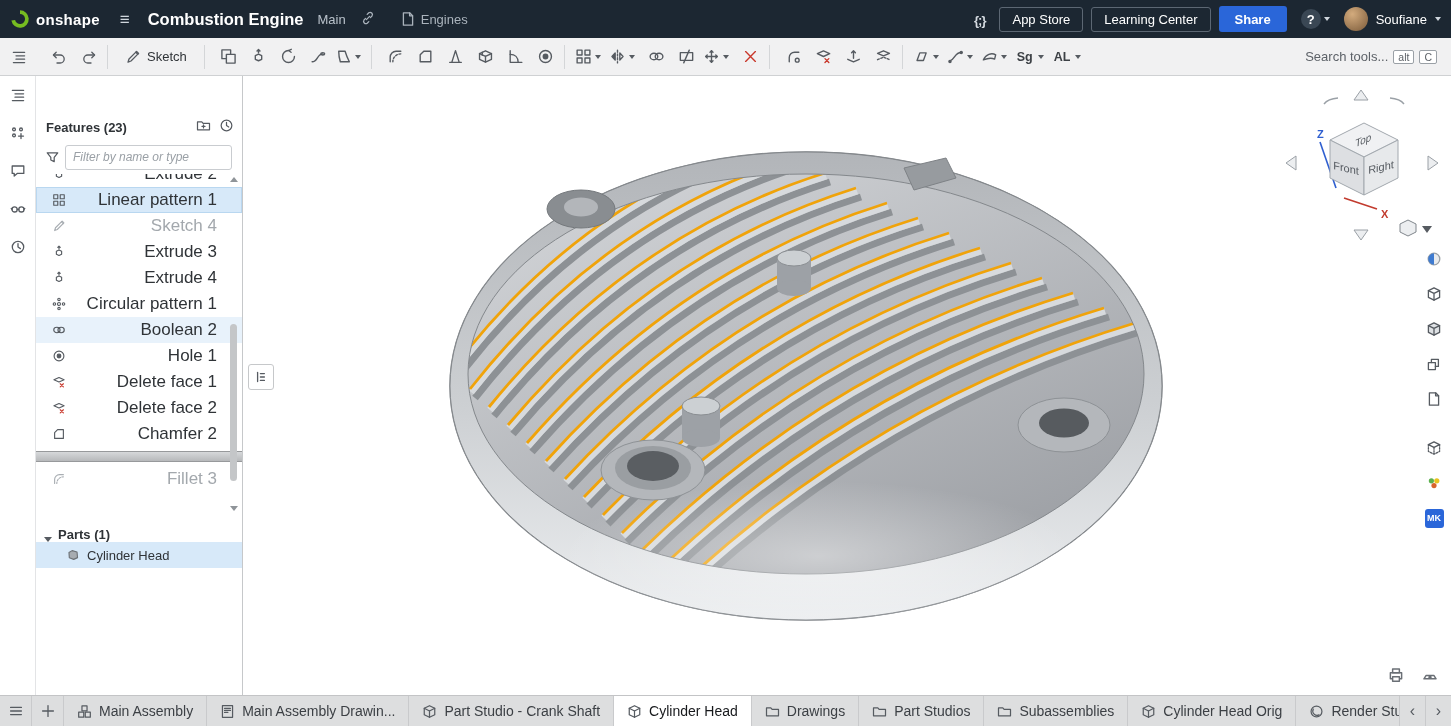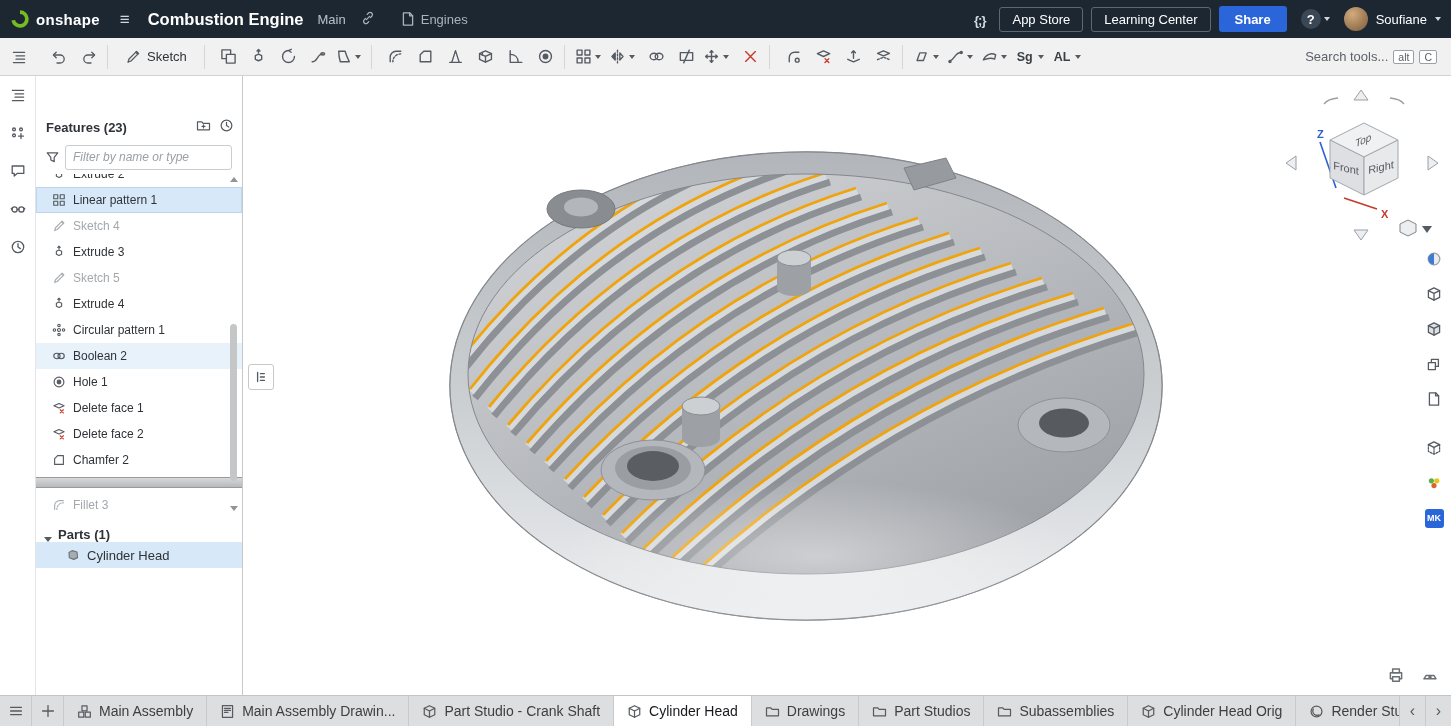--- a/index.html
+++ b/index.html
@@ -57,22 +57,22 @@
   .fpanel{position:absolute;left:36px;top:76px;width:207px;height:619px;background:#fff;
           border-right:1px solid #c6c8ca;box-sizing:border-box;}
   .fhead{height:30px;display:flex;align-items:center;padding:0 8px 0 10px;font-weight:bold;font-size:13px;color:#2f3337;margin-top:36px;}
   .fhead-btns{margin-left:auto;display:flex;gap:8px;}
   .filter-row{display:flex;align-items:center;gap:5px;height:30px;padding:0 10px 0 9px;}
   .filter-row input{flex:1;height:23px;border:1px solid #c9ccd0;border-radius:3px;padding:0 7px;font-size:12px;
                     font-family:"Liberation Sans",sans-serif;color:#333;min-width:0;}
   .filter-row input::placeholder{font-style:italic;color:#9aa0a6;}
   .flist{position:relative;height:340px;overflow:hidden;margin-top:2px;}
   .flist-inner{margin-top:-13px;}
-  .frow{height:26px;display:flex;align-items:center;gap:7px;padding:0 24px 0 15px;font-size:12px;color:#2f3337;
-        border:1px solid transparent;box-sizing:border-box;}
+  .frow{height:26px;display:flex;align-items:center;gap:7px;padding:0 24px 0 15px;font-size:17px;color:#2f3337;
+        border:1px solid transparent;box-sizing:border-box;justify-content:space-between;}
   .frow .ic{width:14px;height:14px;}
   .frow.selected{background:#d7e9f9;border-color:#b9d7f0;}
   .frow.hover{background:#e8f2fb;}
   .frow.suppressed{color:#a3a8ad;}
   .frow.suppressed .ic{stroke:#a9aeb3;}
   .rollback{height:9px;background:linear-gradient(#d6d8da,#b7b9bb);border-top:1px solid #97999b;
             border-bottom:1px solid #97999b;margin:4px 0;}
   .fscroll{position:absolute;right:3px;top:0;width:11px;height:340px;}
   .fscroll .thumb{position:absolute;left:2px;top:150px;width:7px;height:157px;background:#c4c6c8;border-radius:4px;}
   .scr-up,.scr-dn{position:absolute;left:2px;width:0;height:0;border-left:4px solid transparent;border-right:4px solid transparent;}
@@ -397,27 +397,20 @@
               <path d="M10.8 3.2l2 2"></path>
             </svg>
             <span>Sketch 4</span>
           </div>
           <div class="frow normal">
             <svg viewBox="0 0 16 16" class="ic">
               <path d="M5 7.2 8 5.8l3 1.4v3.4L8 12l-3-1.4Z"></path>
               <path d="M8 4.6V1.4M6.6 2.8 8 1.4l1.4 1.4"></path>
             </svg>
             <span>Extrude 3</span>
-          </div>
-          <div class="frow suppressed">
-            <svg viewBox="0 0 16 16" class="ic">
-              <path d="M3 13.2l1-3.2L11.6 2.4l2 2L6 12l-3 1.2Z"></path>
-              <path d="M10.8 3.2l2 2"></path>
-            </svg>
-            <span>Sketch 5</span>
           </div>
           <div class="frow normal">
             <svg viewBox="0 0 16 16" class="ic">
               <path d="M5 7.2 8 5.8l3 1.4v3.4L8 12l-3-1.4Z"></path>
               <path d="M8 4.6V1.4M6.6 2.8 8 1.4l1.4 1.4"></path>
             </svg>
             <span>Extrude 4</span>
           </div>
           <div class="frow normal">
             <svg viewBox="0 0 16 16" class="ic">

